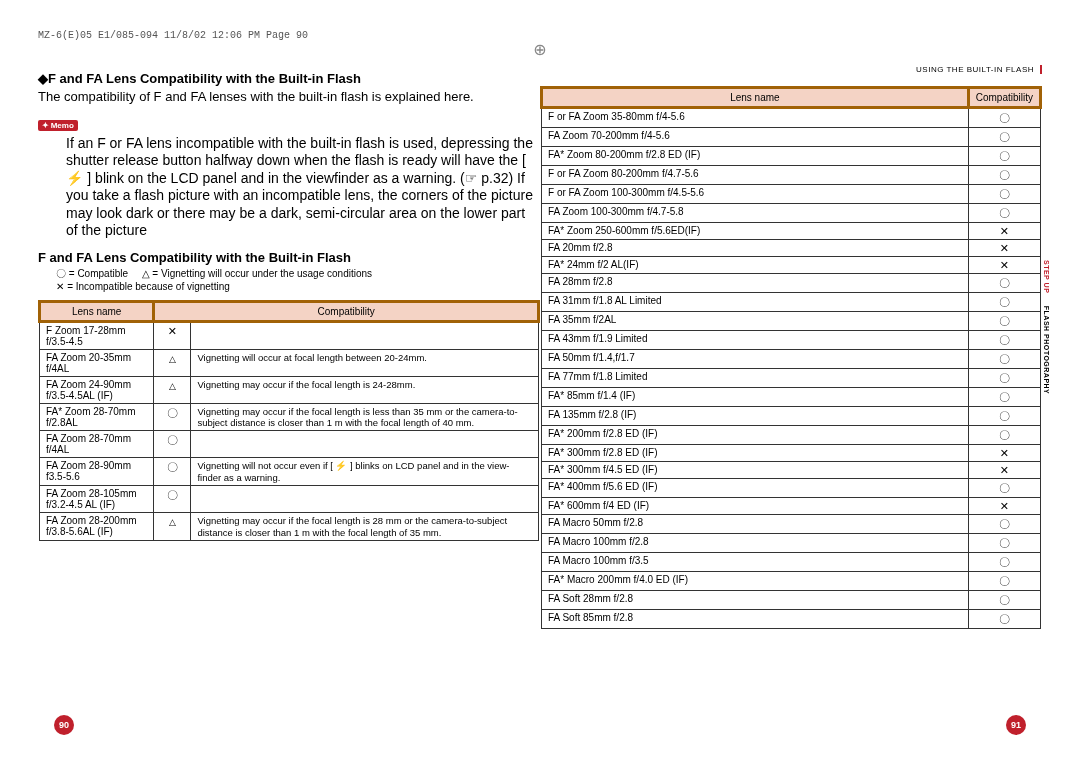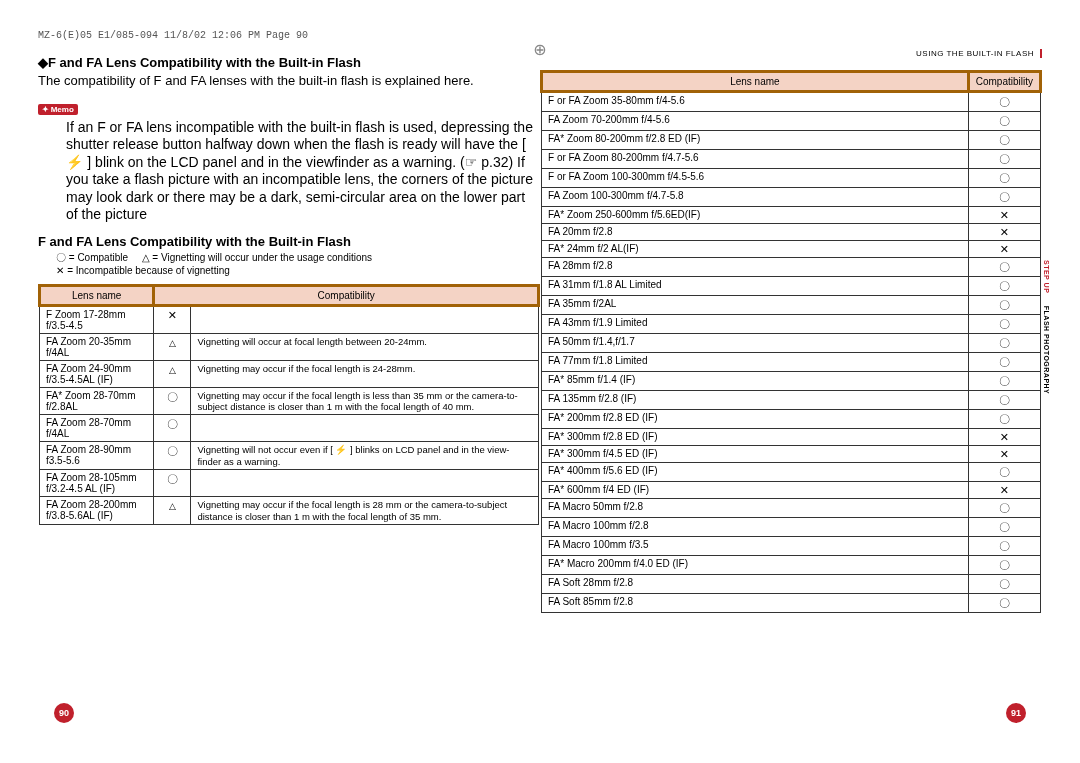--- a/index.html
+++ b/index.html
@@ -17,21 +17,21 @@
     box-shadow: 0 0 8px rgba(0,0,0,.15);
     position: relative;
     box-sizing: border-box;
     padding: 30px 38px 20px 38px;
     overflow: hidden;
   }
   .print-header {
     font-family: "Courier New", monospace;
     font-size: 10px;
     color: #555;
-    margin-bottom: 8px;
+    margin-bottom: 24px;
   }
   .spread {
     display: flex;
   }
   .col {
     flex: 1;
     min-width: 0;
   }
   .running-head-right {
     text-align: right;
@@ -100,21 +100,21 @@
     text-align: center;
     font-size: 11px;
   }
   table.compat .note-cell {
     font-size: 9.5px;
     line-height: 1.2;
   }
   .tri { font-size: 9px; }
   .page-num {
     position: absolute;
-    bottom: 40px;
+    bottom: 28px;
     width: 20px; height: 20px;
     border-radius: 50%;
     background: #c0202c;
     color: #fff;
     font-size: 9px;
     font-weight: bold;
     display: flex;
     align-items: center;
     justify-content: center;
   }

